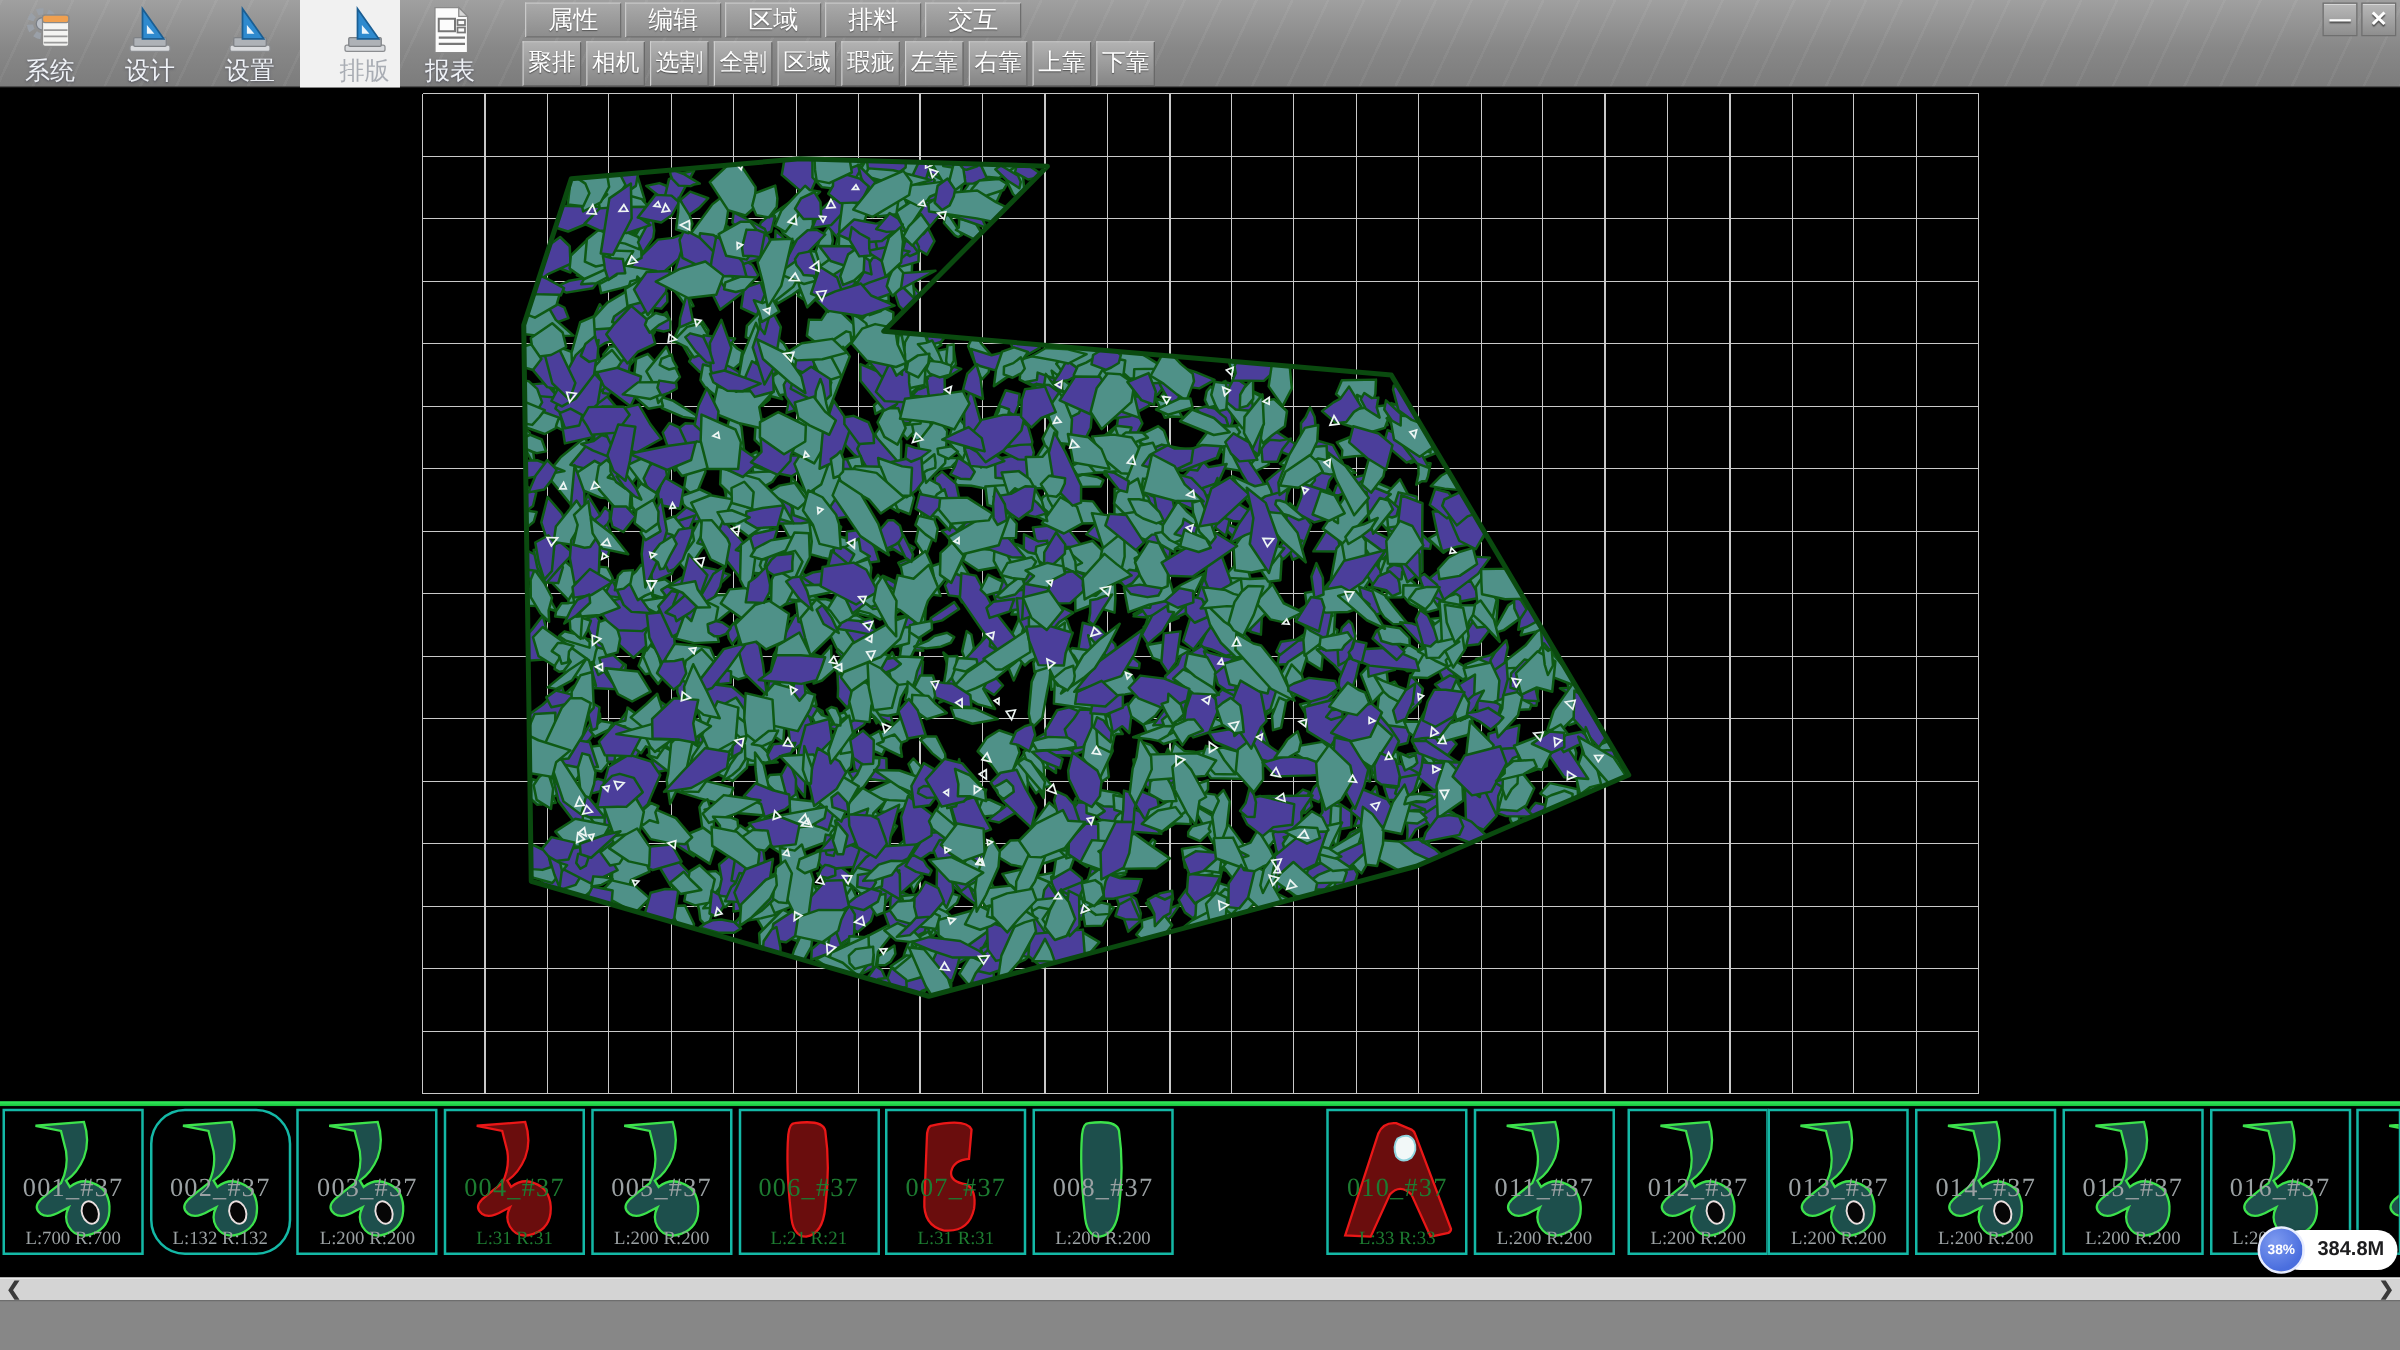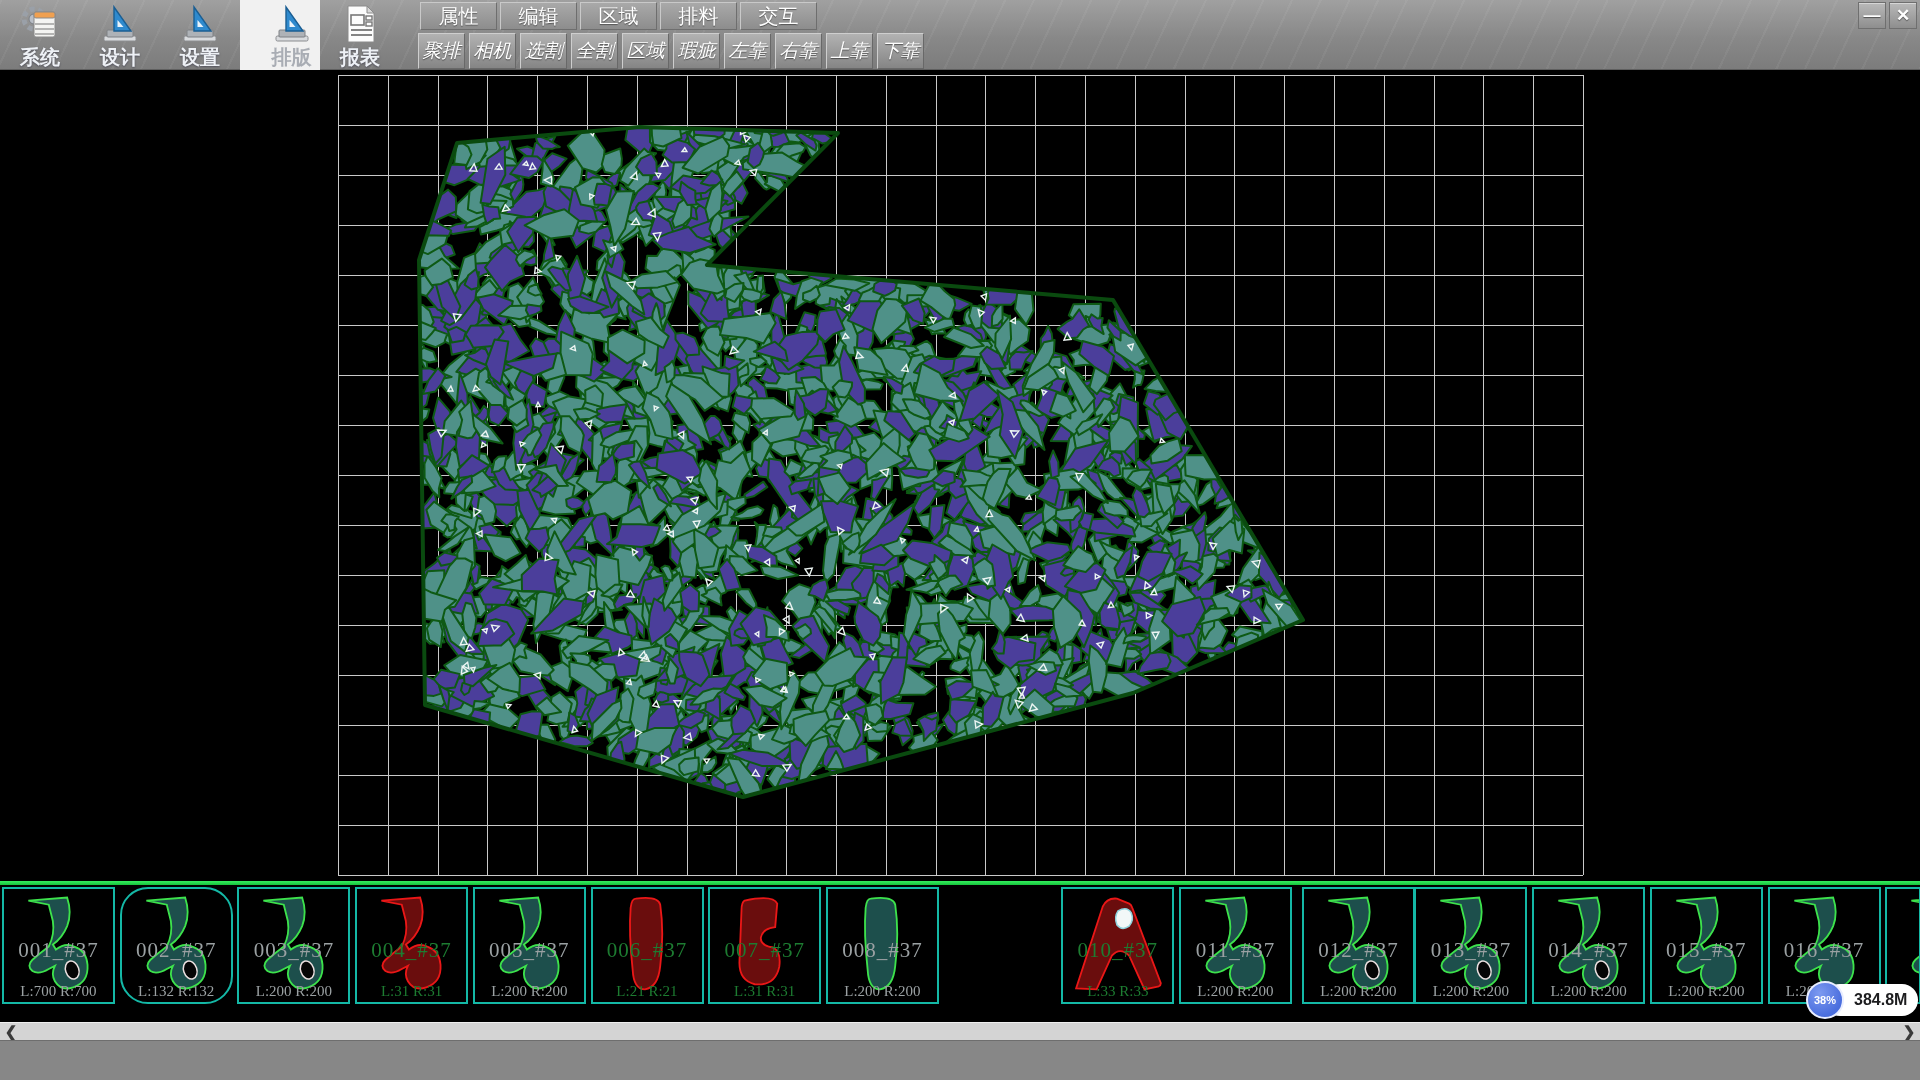--- a/index.html
+++ b/index.html
@@ -19,21 +19,20 @@
   .toolbar::after {
     content:""; position:absolute; inset:0; pointer-events:none;
     background:repeating-linear-gradient(115deg,
       rgba(255,255,255,0.05) 0 2px, transparent 2px 26px);
   }
   .appbtns { position:absolute; left:0; top:0; height:70px; display:flex; z-index:2; }
   .appbtn {
     width:80px; height:70px; display:flex; flex-direction:column;
     align-items:center; justify-content:flex-start; padding-top:3px;
     cursor:default;
-    font-weight:bold;
   }
   .appbtn.selected { background:#f1f1f1;padding-left:23px; }
   .appbtn .ic { width:42px; height:42px; display:block; }
   .appbtn .lbl {
     font-size:20px; line-height:22px; color:#eef1f6;
     text-shadow:0 1px 2px rgba(40,40,60,.55); margin-top:1px;
   }
   .appbtn.selected .lbl { color:#a9adb4; text-shadow:none; }
 
   .menurow1 { position:absolute; left:420px; top:2px; display:flex; z-index:2; }
@@ -44,21 +43,20 @@
     border:1px solid; border-color:#c9c9c9 #6e6e6e #6e6e6e #c9c9c9;
     text-shadow:0 1px 1px rgba(0,0,0,.45);
   }
   .menurow2 { position:absolute; left:418px; top:33px; display:flex; z-index:2; }
   .mbtn2 {
     width:47px; height:36px; margin-right:4px; text-align:center;
     font-size:19px; line-height:34px; color:#fff;
     background:linear-gradient(#b2b2b2,#858585);
     border:1px solid; border-color:#cecece #686868 #686868 #cecece;
     text-shadow:0 1px 1px rgba(0,0,0,.5);
-    font-style:italic;
   }
   .winbtns { position:absolute; right:3px; top:2px; display:flex; gap:3px; z-index:3; }
   .winbtn {
     width:28px; height:27px; text-align:center;
     font-size:17px; font-weight:bold; line-height:25px; color:#fff;
     background:linear-gradient(#b9b9b9,#8e8e8e);
     border:1px solid #6f6f6f; box-shadow:inset 0 1px 0 #d6d6d6;
     text-shadow:0 1px 1px rgba(0,0,0,.5);
   }
 

